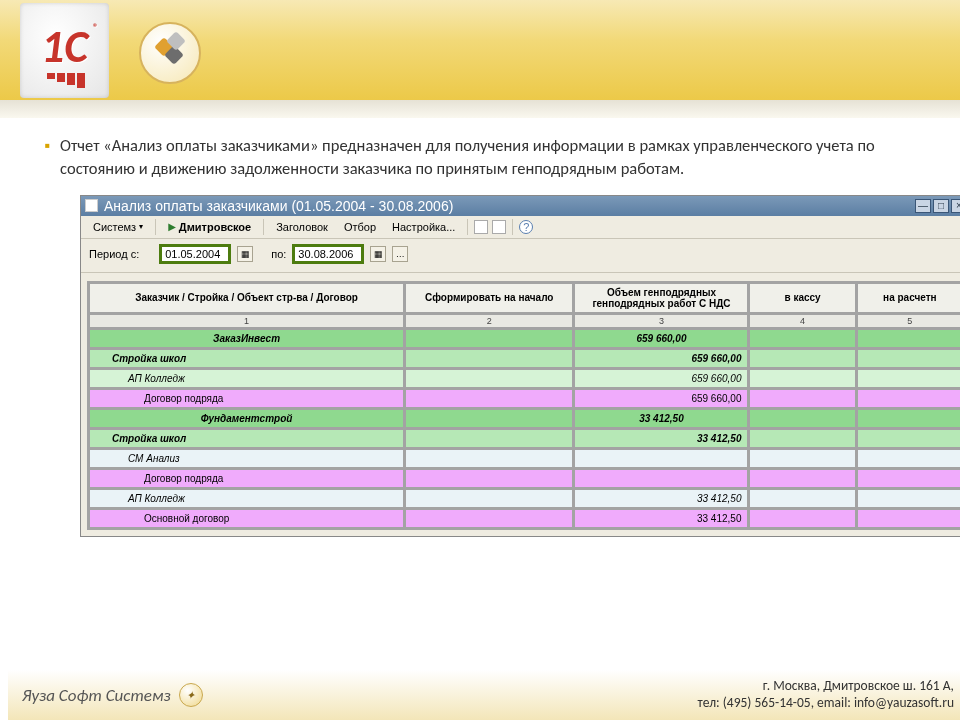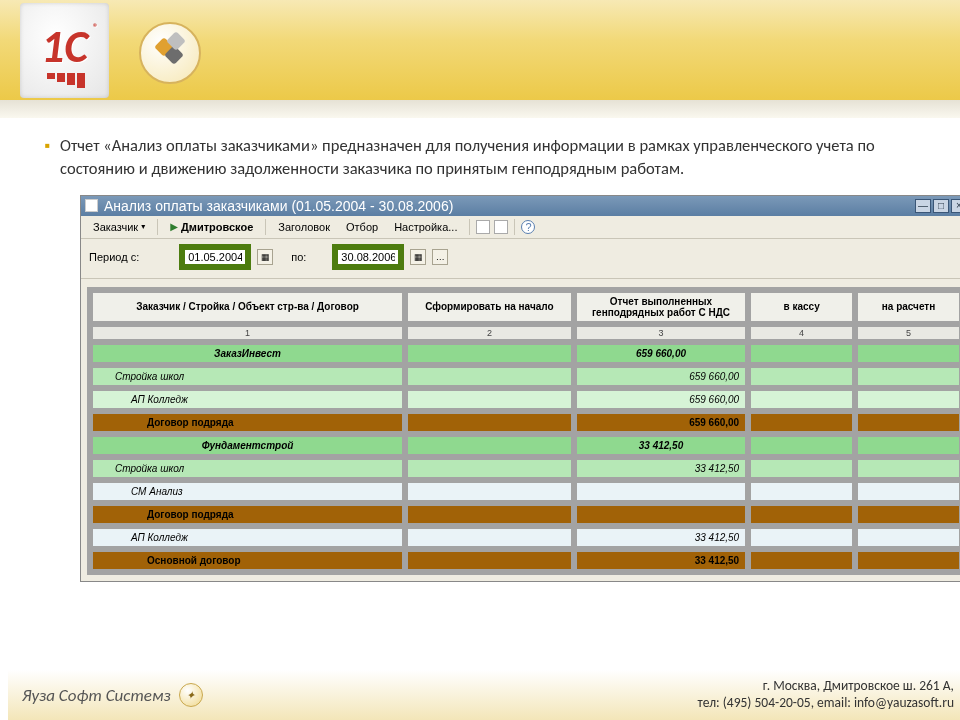--- a/index.html
+++ b/index.html
@@ -71,33 +71,33 @@
 .titlebar .ico { width:13px; height:13px; background:#fff; margin-right:6px; display:inline-block; border:1px solid #ccc;}
 .titlebar .ttl { flex:1; font-size:14px; }
 .titlebar .wc { display:flex; gap:2px;}
 .titlebar .wc span{ width:16px; height:14px; background:#c9d5e4; border:1px solid #3a5677; font-size:10px; line-height:12px; text-align:center; cursor:default; color:#2a3a4a;}
 .toolbar { background:#efece1; border-bottom:1px solid #c9c5b7; padding:3px 6px; display:flex; align-items:center; gap:4px; font-size:11px;}
 .toolbar .btn { background:#efece1; border:1px solid transparent; padding:1px 5px; cursor:default; display:flex; align-items:center; gap:3px;}
 .toolbar .arrow { color:#2e7d2e; font-size:10px;}
 .toolbar .sep { width:1px; height:16px; background:#c9c5b7; margin:0 2px;}
 .toolbar .icon { width:14px; height:14px; border:1px solid #aaa; background:#fff;}
 .period { background:#efece1; padding:5px 8px 8px; display:flex; align-items:center; gap:6px; font-size:11px; border-bottom:1px solid #c9c5b7;}
-.period .fld { background:#fff; border:6px solid #4d7c0f; padding:1px 3px; width:72px; font-size:11px;margin-left:20px;}
+.period .fld { background:#fff; border:3px solid #4d7c0f; padding:1px 3px; width:72px; font-size:11px;}
 .period .calbtn { width:16px; height:16px; border:1px solid #a8a390; background:#f4f1e6; font-size:9px; line-height:14px; text-align:center;}
 .gridwrap { padding:8px 6px 6px; background:#efece1;}
 
 table.rep { width:100%; border-collapse:collapse; font-size:10px; background:#fff;}
-table.rep th, table.rep td { border:6px solid #a3a3a3; padding:3px 6px; }
+table.rep th, table.rep td { border:3px solid #a3a3a3; padding:3px 6px; }
 table.rep thead th { background:#f0f0ea; text-align:center; font-weight:bold; font-size:10px; vertical-align:middle;}
 table.rep .numrow td { background:#e9e9e3; text-align:center; font-size:9px; color:#444; padding:1px;}
 td.num { text-align:right; }
 tr.lvl0 td { background:#8fd98f; font-weight:bold; font-style:italic;text-align:center;}
-tr.lvl1 td { background:#b6e8b6; font-weight:normal; font-style:italic;}
+tr.lvl1 td { background:#b6e8b6; font-weight:bold; font-style:italic;}
 tr.lvl2 td { background:#d6f3d6; font-style:italic;}
-tr.lvl3 td { background:#a16207;font-weight:bold; }
+tr.lvl3 td { background:#f0abfc; }
 tr.alt td { background:#eaf3f7 !important; }
 td.ind1 { padding-left:22px !important;}
 td.ind2 { padding-left:38px !important;}
 td.ind3 { padding-left:54px !important;}
 .col1 { width:280px;} .col2{width:150px;} .col3{width:155px;} .col4{width:95px;} .col5{width:95px;}
 
 .footer {
   position:absolute; bottom:0; left:8px; width:960px; height:50px;
   background: linear-gradient(#fff, #f3e6b8);
   display:flex; align-items:center; padding:0 14px 0 14px;
@@ -141,21 +141,21 @@
       <span class="ttl">Анализ оплаты заказчиками (01.05.2004 - 30.08.2006)</span>
       <span class="wc">
         <span>—</span>
         <span>□</span>
         <span>×</span>
       </span>
     </div>
 
     <div class="toolbar">
       <span class="btn">
-          <span>Заказчик</span>
+          <span>Системз</span>
           <span style="font-size:8px">▾</span>
         </span>
       <span class="sep"></span>
       <span class="btn">
           <span class="arrow">▶</span>
           <b>Дмитровское</b>
         </span>
       <span class="sep"></span>
       <span class="btn">Заголовок</span>
       <span class="btn">Отбор</span>
@@ -185,21 +185,21 @@
             <col class="col1">
             <col class="col2">
             <col class="col3">
             <col class="col4">
             <col class="col5">
           </colgroup>
         <thead>
           <tr>
             <th rowspan="1">Заказчик / Стройка / Объект стр-ва / Договор</th>
             <th>Сформировать на начало</th>
-            <th>Отчет выполненных генподрядных работ С НДС</th>
+            <th>Объем генподрядных генподрядных работ С НДС</th>
             <th>в кассу</th>
             <th>на расчетн</th>
           </tr>
           <tr class="numrow">
             <td>1</td>
             <td>2</td>
             <td>3</td>
             <td>4</td>
             <td>5</td>
           </tr>
@@ -280,16 +280,16 @@
     </div>
   </div>
 </div>
 
 <div class="footer">
   <div class="flogo">
     <span>Яуза Софт Системз</span>
     <span class="dot">✦</span>
   </div>
   <div class="addr">
-    <div>г. Москва, Дмитровское ш. 261 А,</div>
-    <div>тел: (495) 504-20-05, email: info@yauzasoft.ru</div>
+    <div>г. Москва, Дмитровское ш. 161 А,</div>
+    <div>тел: (495) 565-14-05, email: info@yauzasoft.ru</div>
   </div>
 </div>
 
 </body></html>

